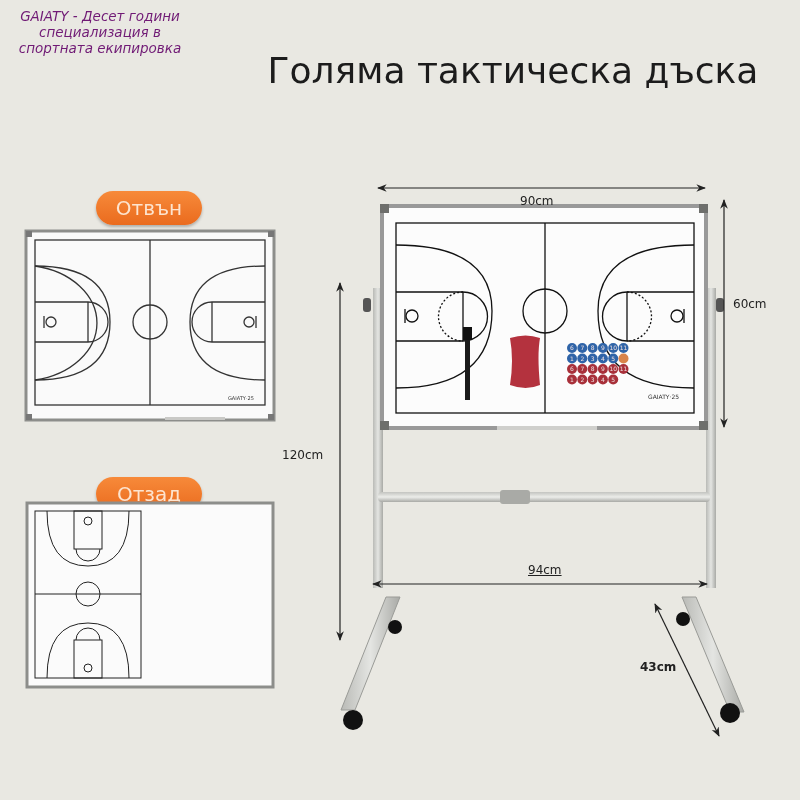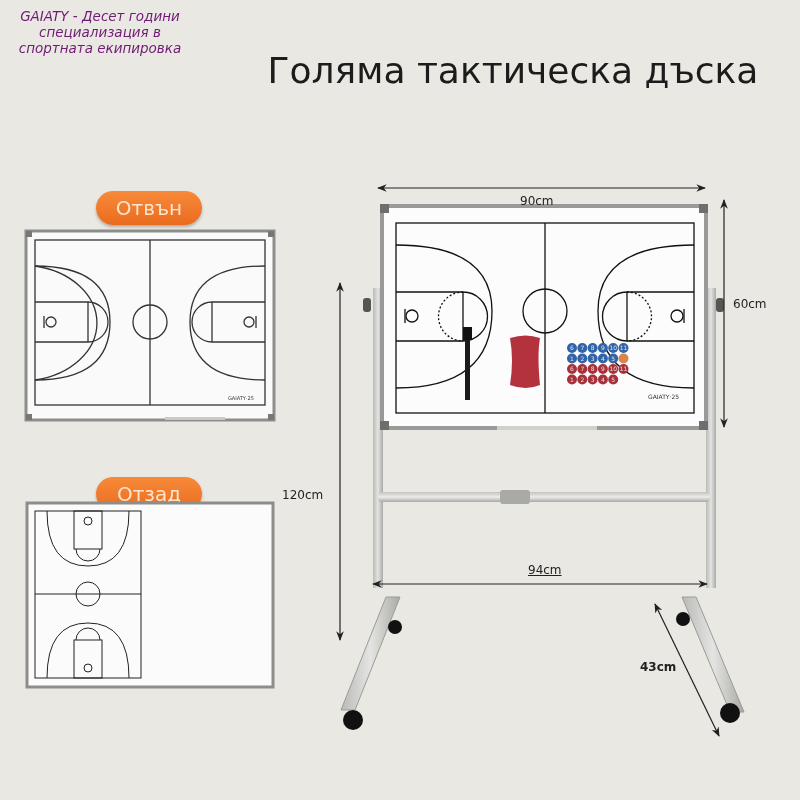--- a/index.html
+++ b/index.html
@@ -6,21 +6,21 @@
   body{width:800px;height:800px;background:#e9e8e2;position:relative;overflow:hidden;font-family:"DejaVu Sans",sans-serif;color:#1e1e1e;}
   .abs{position:absolute;}
   #brand{left:0;top:8px;width:200px;text-align:center;font-size:13.5px;line-height:16px;color:#701a75;font-style:italic;}
   #title{left:253px;top:48px;width:520px;text-align:center;font-size:36px;line-height:46px;color:#1c1c1c;}
   .pill{height:34px;border-radius:17px;background:linear-gradient(#f78a3a,#ea6b1e);color:#fde4cf;font-size:20px;text-align:center;line-height:34px;box-shadow:0 2px 3px rgba(0,0,0,.25);}
   #pill-front{left:96px;top:191px;width:106px;}
   #pill-back{left:96px;top:463px;width:106px;margin-top:14px;}
   .dim{font-size:12px;color:#222;}
   #dim-90{left:520px;top:166px;margin-top:28px;}
   #dim-60{left:733px;top:297px;}
-  #dim-120{left:282px;top:448px;margin-top:40px;}
+  #dim-120{left:282px;top:448px;}
   #dim-94{left:528px;top:563px;text-decoration:underline;}
   #dim-43{left:640px;top:660px;font-weight:bold;}
   svg{position:absolute;left:0;top:0;}
 </style>
 </head>
 <body>
 
 <div id="brand" class="abs">GAIATY - Десет години специализация в спортната екипировка</div>
 <div id="title" class="abs">
   <div>Голяма тактическа дъска</div>

